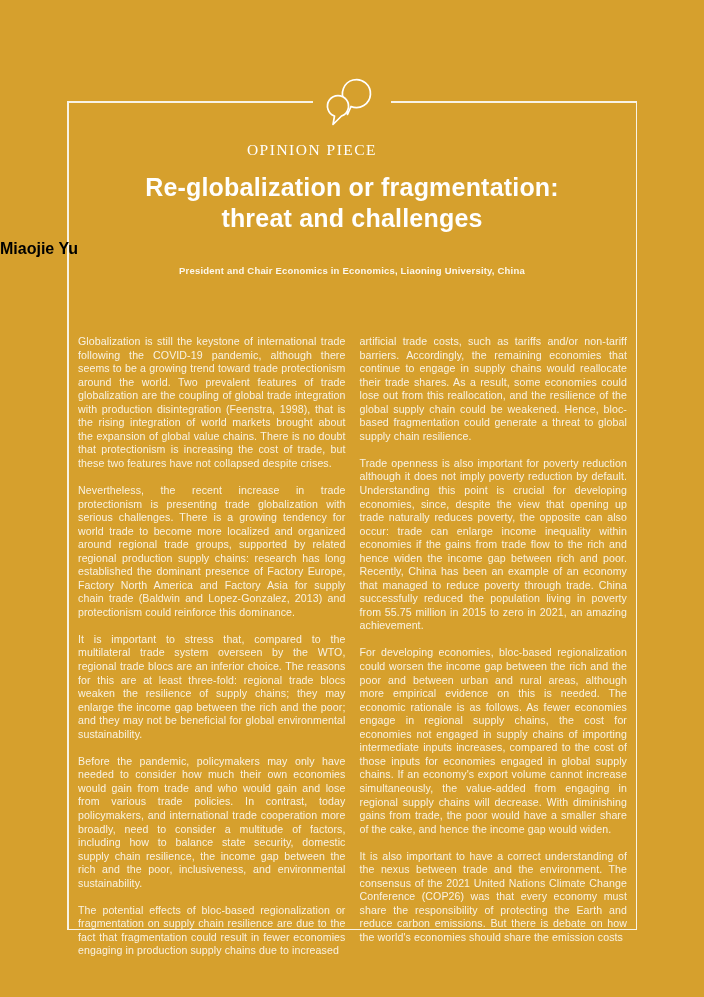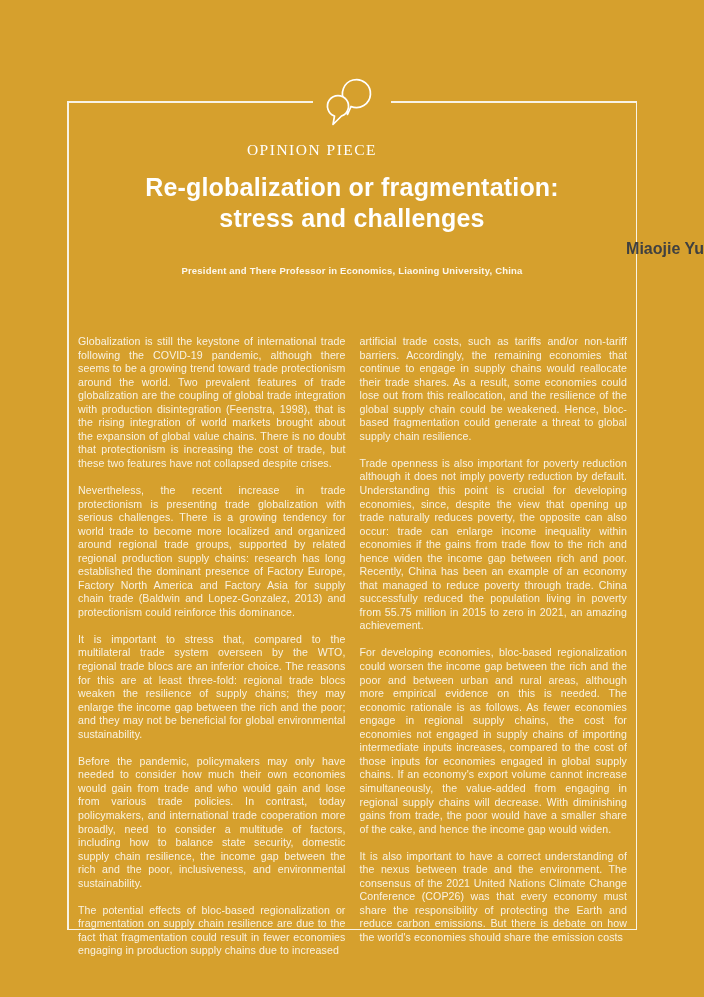--- a/index.html
+++ b/index.html
@@ -32,23 +32,23 @@
     color: #FFFFFF;
   }
   .title {
     position: absolute; left: 0; top: 172px; width: 704px;
     text-align: center;
     font-size: 25px; font-weight: bold; line-height: 31px;
     color: #FFFFFF; letter-spacing: 0.2px;
   }
   .author {
     position: absolute; left: 0; top: 240px; width: 704px;
-    text-align: right;
+    text-align: left;
     font-size: 16px; font-weight: bold;
-    color: #404040;
+    color: #000000;
   }
   .affiliation {
     position: absolute; left: 0; top: 265px; width: 704px;
     text-align: center;
     font-size: 9.5px; font-weight: bold; letter-spacing: 0.2px;
     color: #FCF7EC;
   }
 
   
   .columns {
@@ -88,23 +88,23 @@
   <div class="bubble-icon">
     <svg width="58" height="54" viewBox="0 0 58 54" xmlns="http://www.w3.org/2000/svg">
 
       <path d="M27 30.5 A14 14 0 1 0 20.7 25.2 L23.5 38.5 Z" fill="none" stroke="#FFFFFF" stroke-width="1.7" stroke-linejoin="round"></path>
 
       <path d="M17.5 40 A10.5 10.5 0 1 0 10.5 40 L9 48.5 Z" fill="#D6A02D" stroke="#FFFFFF" stroke-width="1.7" stroke-linejoin="round"></path>
     </svg>
   </div>
 
   <div class="kicker">OPINION PIECE</div>
-  <h1 class="title"><span>Re-globalization or fragmentation:</span><br><span>stress and challenges</span></h1>
+  <h1 class="title"><span>Re-globalization or fragmentation:</span><br><span>threat and challenges</span></h1>
   <div class="author">Miaojie Yu</div>
-  <div class="affiliation">President and There Professor in Economics, Liaoning University, China</div>
+  <div class="affiliation">President and Chair Economics in Economics, Liaoning University, China</div>
 
   <div class="columns">
     <div class="col">
       <p>Globalization is still the keystone of international trade following the COVID-19 pandemic, although there seems to be a growing trend toward trade protectionism around the world. Two prevalent features of trade globalization are the coupling of global trade integration with production disintegration (Feenstra, 1998), that is the rising integration of world markets brought about the expansion of global value chains. There is no doubt that protectionism is increasing the cost of trade, but these two features have not collapsed despite crises.</p>
       <p>Nevertheless, the recent increase in trade protectionism is presenting trade globalization with serious challenges. There is a growing tendency for world trade to become more localized and organized around regional trade groups, supported by related regional production supply chains: research has long established the dominant presence of Factory Europe, Factory North America and Factory Asia for supply chain trade (Baldwin and Lopez-Gonzalez, 2013) and protectionism could reinforce this dominance.</p>
       <p>It is important to stress that, compared to the multilateral trade system overseen by the WTO, regional trade blocs are an inferior choice. The reasons for this are at least three-fold: regional trade blocs weaken the resilience of supply chains; they may enlarge the income gap between the rich and the poor; and they may not be beneficial for global environmental sustainability.</p>
       <p>Before the pandemic, policymakers may only have needed to consider how much their own economies would gain from trade and who would gain and lose from various trade policies. In contrast, today policymakers, and international trade cooperation more broadly, need to consider a multitude of factors, including how to balance state security, domestic supply chain resilience, the income gap between the rich and the poor, inclusiveness, and environmental sustainability.</p>
       <p>The potential effects of bloc-based regionalization or fragmentation on supply chain resilience are due to the fact that fragmentation could result in fewer economies engaging in production supply chains due to increased</p>
     </div>
     <div class="col">

